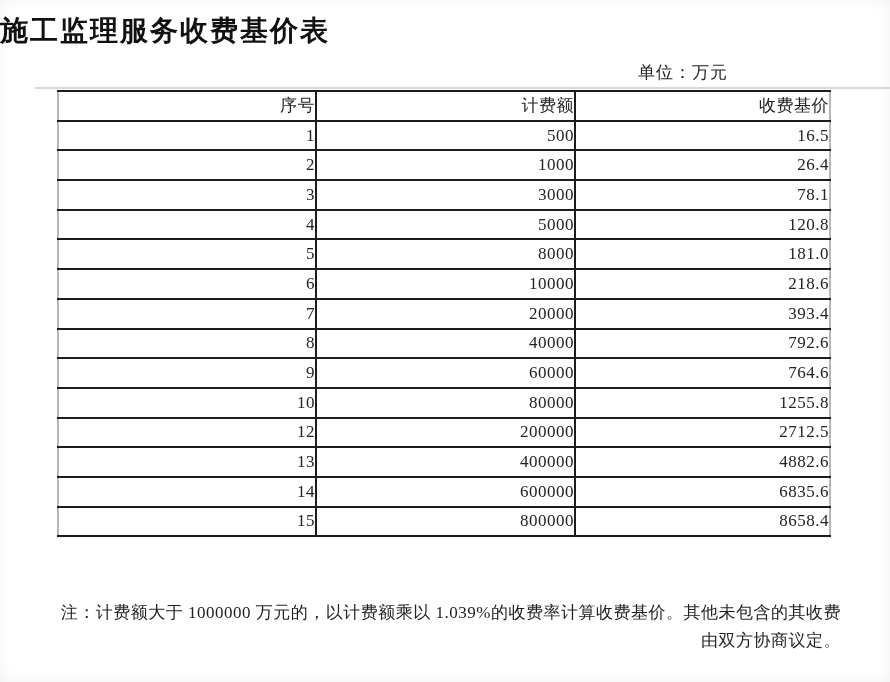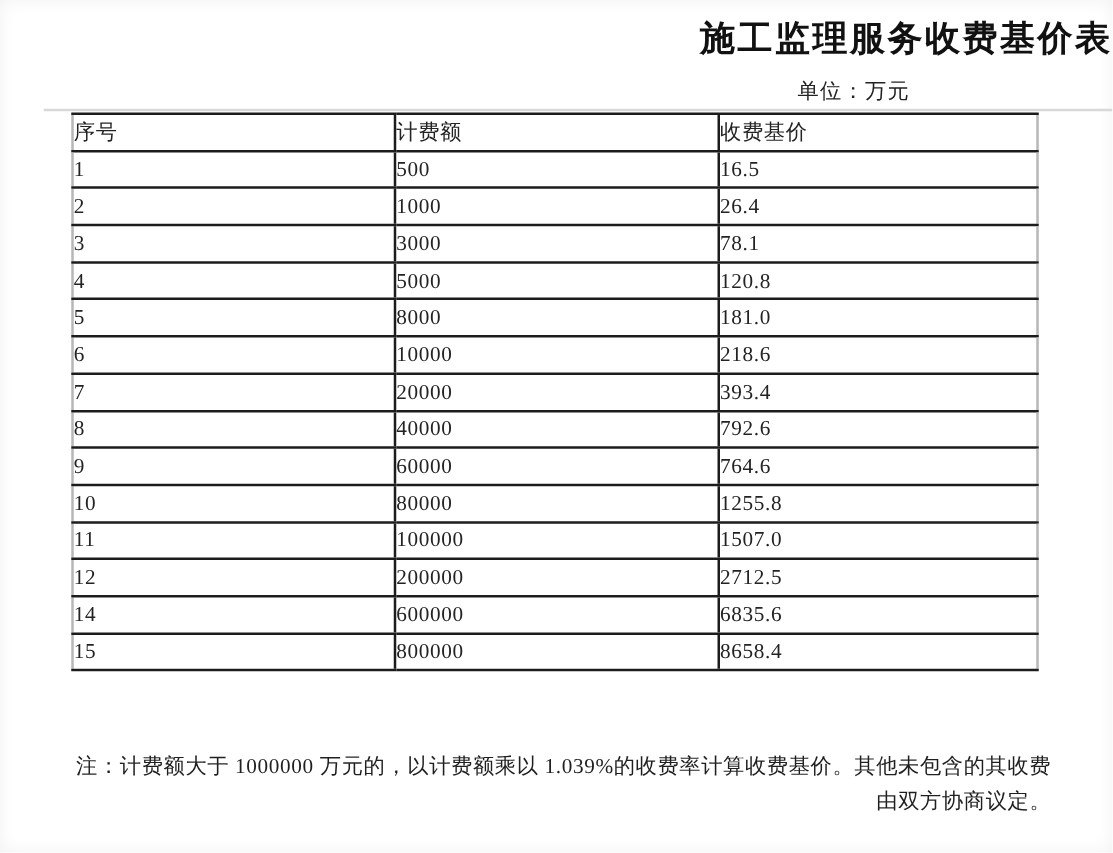--- a/index.html
+++ b/index.html
@@ -16,21 +16,21 @@
     color: #1b1b1b;
     font-family: "Liberation Serif", serif;
     box-shadow: inset 0 0 14px rgba(0,0,0,0.06);
   }
   .title {
     position: absolute;
     top: 12px;
     left: 0;
     width: 100%;
     margin: 0;
-    text-align: right;
+    text-align: left;
     font-family: "Liberation Sans", sans-serif;
     font-size: 28px;
     font-weight: bold;
     letter-spacing: 2px;
     color: #111111;
   }
   .unit-label {
     position: absolute;
     top: 61px;
     left: 595px;
@@ -48,21 +48,21 @@
     border-top: 2px solid #d8d8d8;
   }
   table.fee-table {
     position: absolute;
     top: 90px;
     left: 57px;
     width: 772px;
     border-collapse: collapse;
     table-layout: fixed;
     font-size: 17px;
-    text-align: left;
+    text-align: right;
     border-left: 2px solid #b7b7b7;
     border-right: 2px solid #b7b7b7;
   }
   table.fee-table th,
   table.fee-table td {
     border-top: 2px solid #1c1c1c;
     border-bottom: 2px solid #1c1c1c;
     height: 27.7px;
     padding: 0;
     font-weight: normal;
@@ -159,28 +159,28 @@
           <td>9</td>
           <td>60000</td>
           <td>764.6</td>
         </tr>
         <tr>
           <td>10</td>
           <td>80000</td>
           <td>1255.8</td>
         </tr>
         <tr>
-          <td>11</td>
-          <td>100000</td>
-          <td>1507.0</td>
-        </tr>
-        <tr>
           <td>12</td>
           <td>200000</td>
           <td>2712.5</td>
+        </tr>
+        <tr>
+          <td>13</td>
+          <td>400000</td>
+          <td>4882.6</td>
         </tr>
         <tr>
           <td>14</td>
           <td>600000</td>
           <td>6835.6</td>
         </tr>
         <tr>
           <td>15</td>
           <td>800000</td>
           <td>8658.4</td>

